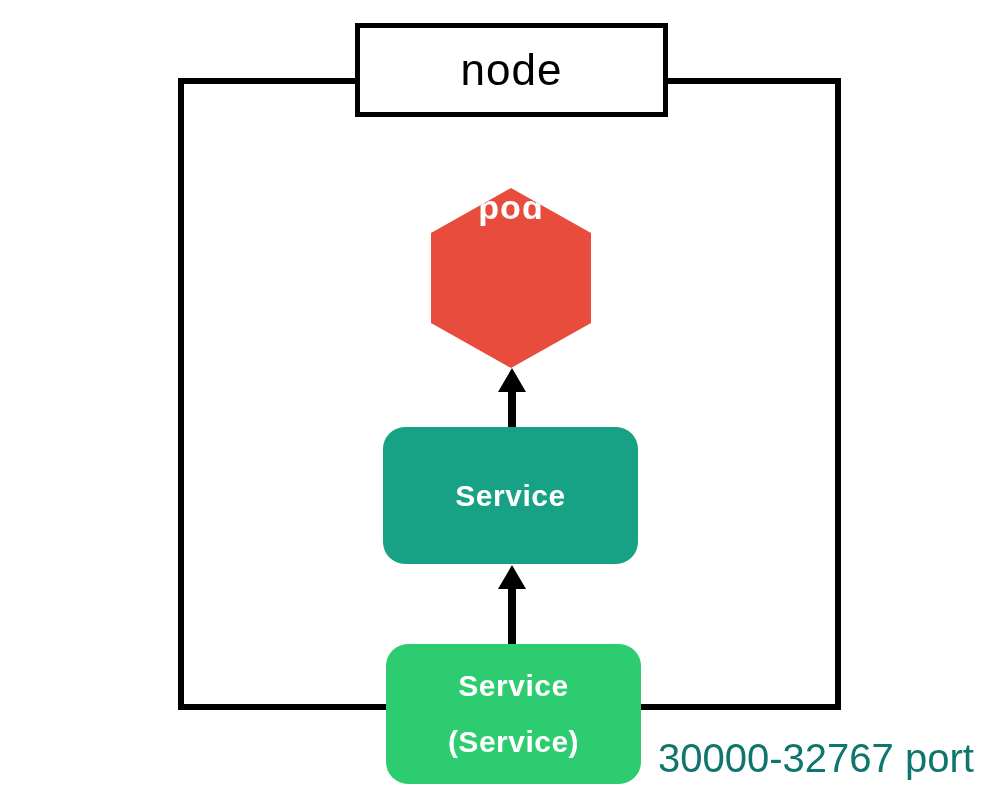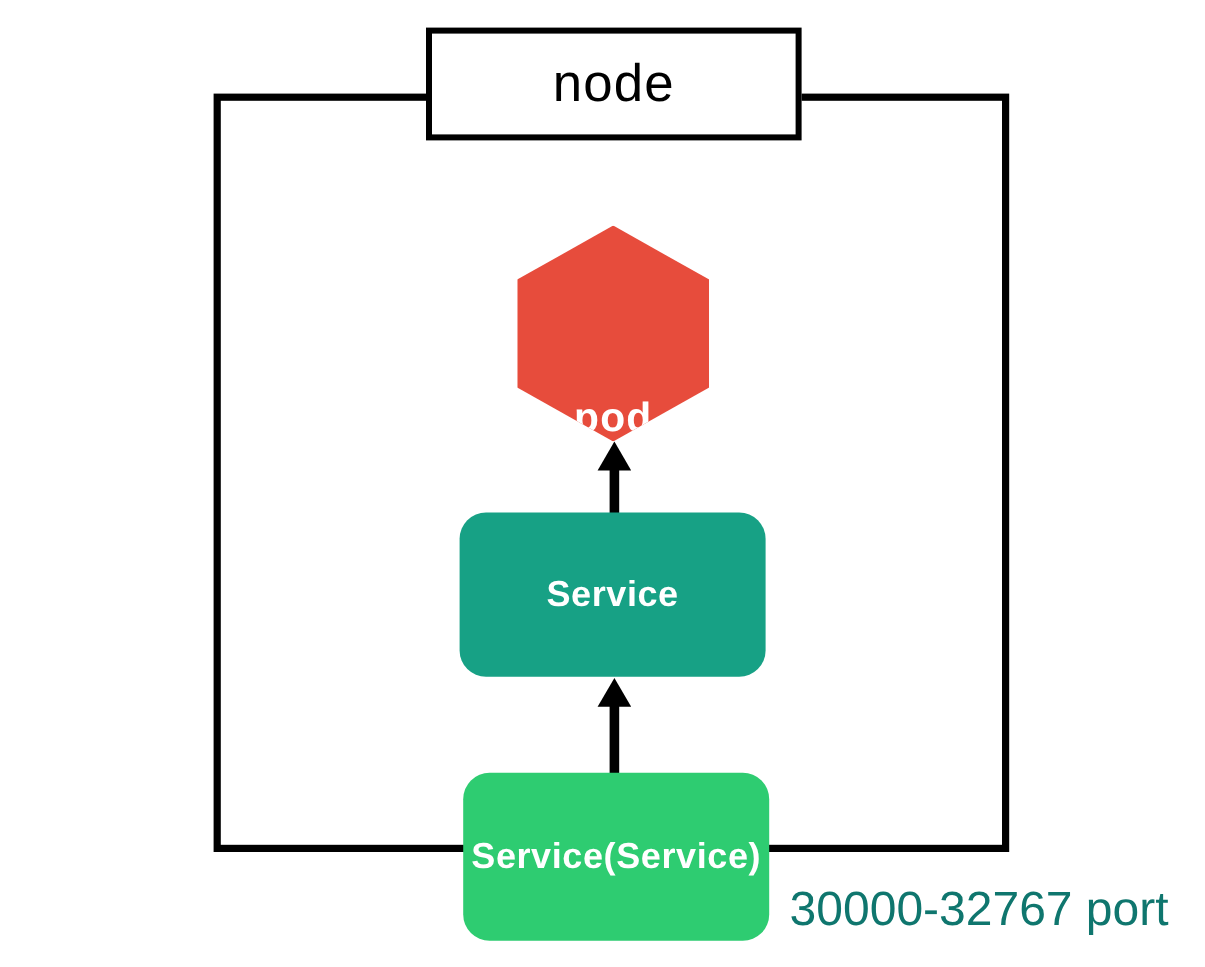--- a/index.html
+++ b/index.html
@@ -48,36 +48,36 @@
 
   
   .pod-hex {
     position: absolute;
     left: 431px;
     top: 188px;
     width: 160px;
     height: 180px;
     clip-path: polygon(50% 0%, 100% 25%, 100% 75%, 50% 100%, 0% 75%, 0% 25%);
     display: flex;
-    align-items: flex-end;
+    align-items: flex-start;
     justify-content: center;
     color: #ffffff;
     font-size: 34px;
     font-weight: bold;
     letter-spacing: 1px;
   }
 
   
   .service-box {
     position: absolute;
     width: 255px;
     border-radius: 22px;
     box-sizing: border-box;
     display: flex;
-    flex-direction: row;
+    flex-direction: column;
     align-items: center;
     justify-content: center;
     color: #ffffff;
     font-size: 30px;
     font-weight: bold;
     letter-spacing: 0.5px;
   }
   .service-box .line {
     line-height: 56px;
     white-space: nowrap;

